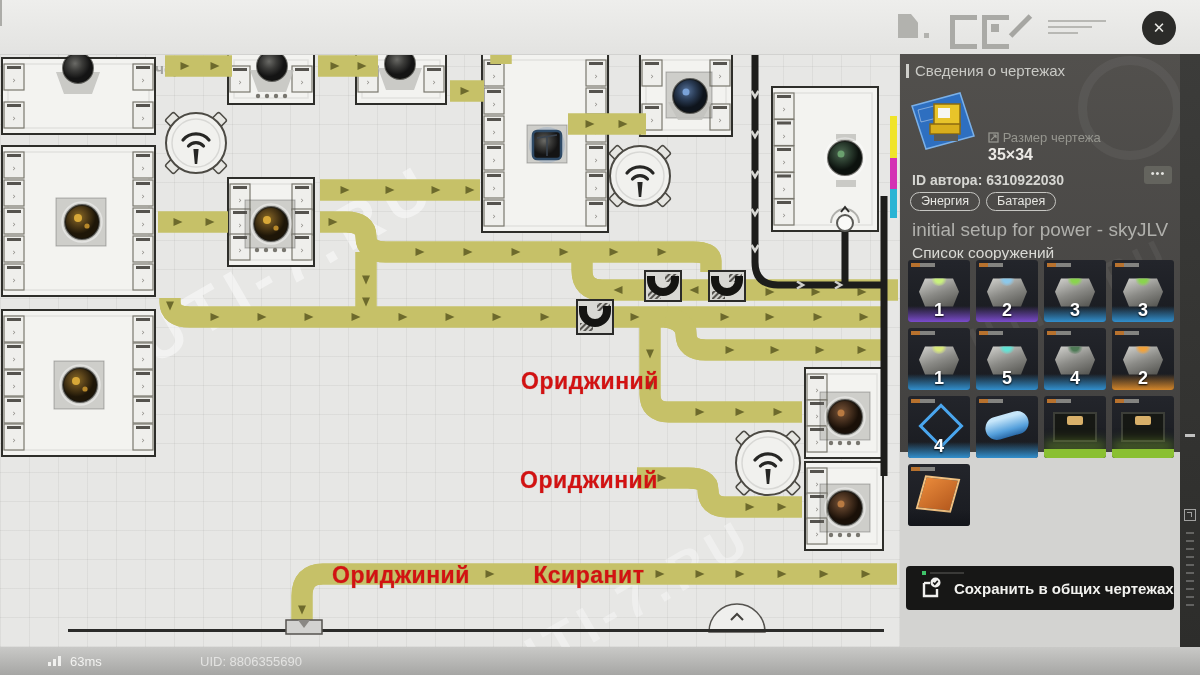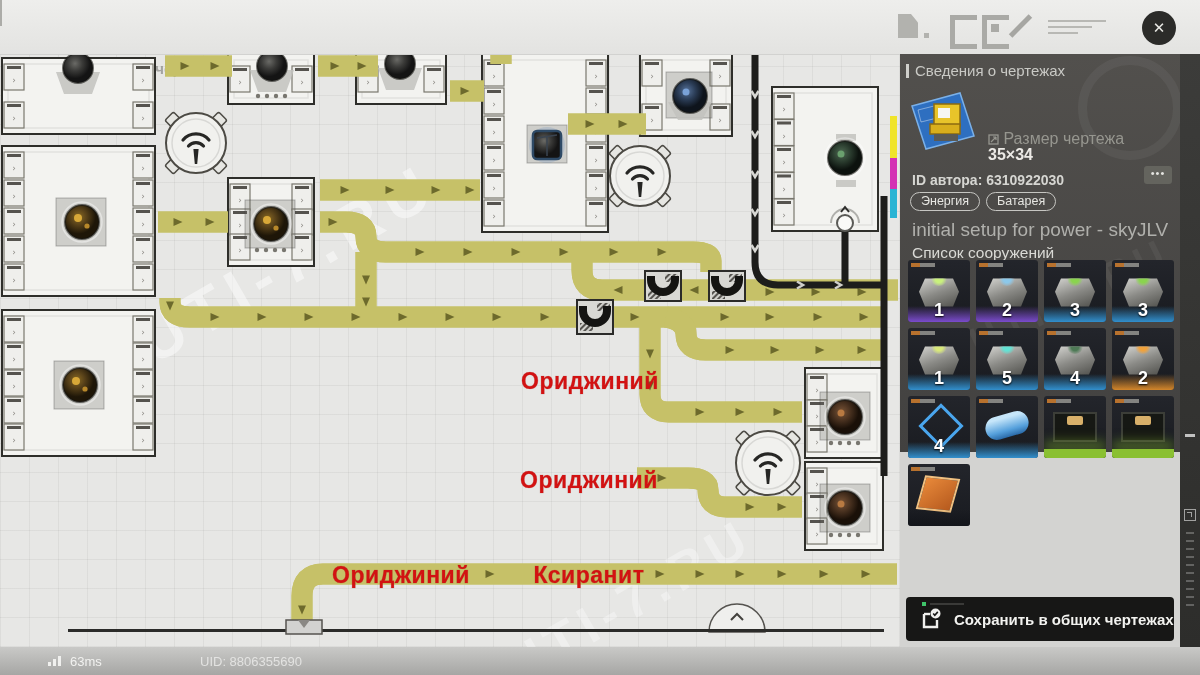--- a/index.html
+++ b/index.html
@@ -56,21 +56,21 @@
   .cstrip{position:absolute;width:7px;z-index:35;}
   
   .panel{position:absolute;left:900px;top:54px;width:280px;height:593px;background:#d3d3d1;z-index:34;overflow:hidden;}
   .panel-dark{position:absolute;left:0;top:0;width:280px;height:398px;background:linear-gradient(180deg,#52504d,#424140);}
   .qmark{position:absolute;left:178px;top:2px;width:86px;height:86px;border-radius:50%;border:9px solid rgba(255,255,255,.05);}
   .p-titlebar{position:absolute;left:6px;top:10px;width:3px;height:14px;background:#cfcfcb;}
   .p-title{position:absolute;left:15px;top:8px;font-size:15px;color:#c9c9c5;}
   .thumb{position:absolute;left:8px;top:36px;width:70px;height:62px;}
   .bp-name{position:absolute;left:84px;top:44px;font-size:20px;font-weight:700;color:#f4f4f1;}
   .bp-name .bk{color:#8e8e8a;font-weight:400;font-size:18px;}
-  .size-row{position:absolute;left:88px;top:76px;font-size:16px;color:#96968f;}
+  .size-row{position:absolute;left:88px;top:76px;font-size:13px;color:#96968f;}
   .size-val{position:absolute;left:88px;top:92px;font-size:16px;font-weight:700;color:#eceae6;}
   .author{position:absolute;left:12px;top:118px;font-size:14px;font-weight:700;color:#d6d6d2;}
   .morebtn{position:absolute;left:244px;top:112px;width:28px;height:18px;border-radius:3px;background:#64645e;
     color:#e4e4e0;font-size:11px;line-height:14px;text-align:center;letter-spacing:1px;cursor:pointer;}
   .tags{position:absolute;left:10px;top:138px;display:flex;gap:6px;}
   .tag{border:1.5px solid #c6c6c2;border-radius:10px;padding:1px 10px 2px;font-size:12.5px;color:#e6e6e2;}
   .desc{position:absolute;left:12px;top:165px;font-size:19px;color:#b0b0ac;}
   .list-title{position:absolute;left:12px;top:190px;font-size:15.5px;color:#dadad6;}
   .pwm{position:absolute;left:-10px;top:230px;width:320px;text-align:center;transform:rotate(-26deg);
     font:800 40px "Liberation Sans",sans-serif;color:rgba(255,255,255,.05);letter-spacing:6px;pointer-events:none;}
@@ -97,21 +97,21 @@
     width:36px;height:34px;border:2px solid #f0c080;box-sizing:border-box;transform:skewX(-10deg) rotate(6deg);}
   .v-panel .mach:after{display:none;}
   .cnt{position:absolute;left:0;right:0;bottom:1px;text-align:center;font-size:18px;font-weight:700;color:#fff;
     text-shadow:0 1px 2px #000;z-index:3;}
   .acc{position:absolute;left:0;right:0;bottom:0;height:16px;z-index:2;}
   .a-purple .acc{background:linear-gradient(180deg,transparent,rgba(128,78,214,.95));}
   .a-blue .acc{background:linear-gradient(180deg,transparent,rgba(52,156,224,.9));}
   .a-orange .acc{background:linear-gradient(180deg,transparent,rgba(232,146,44,.9));}
   .a-green .acc{height:9px;background:#8ac032;box-shadow:0 -7px 12px rgba(138,192,50,.55);}
   .a-dark .acc{background:linear-gradient(180deg,transparent,rgba(16,18,24,.7));}
-  .savebtn{position:absolute;left:6px;top:543px;width:268px;height:44px;border-radius:4px;background:#171716;
+  .savebtn{position:absolute;left:6px;top:512px;width:268px;height:44px;border-radius:4px;background:#171716;
     display:flex;align-items:center;cursor:pointer;}
   .savebtn .glyphbox{margin:0 12px 0 14px;}
   .savebtn .lbl{color:#f2f2ef;font-size:15px;font-weight:700;}
   .sb-micro{position:absolute;left:16px;top:5px;width:4px;height:4px;background:#3fc46a;}
   .sb-micro2{position:absolute;left:24px;top:6px;width:34px;height:2px;background:#3a3a38;}
   
   .rstrip{position:absolute;left:1180px;top:54px;width:20px;height:593px;
     background:linear-gradient(180deg,#3c3c3a,#2d2d2b);z-index:36;}
   .rs-dash{position:absolute;left:5px;top:380px;width:10px;height:3px;background:rgba(255,255,255,.7);}
   .rs-ico{position:absolute;left:4px;top:455px;width:10px;height:10px;border:1.5px solid rgba(255,255,255,.55);}

